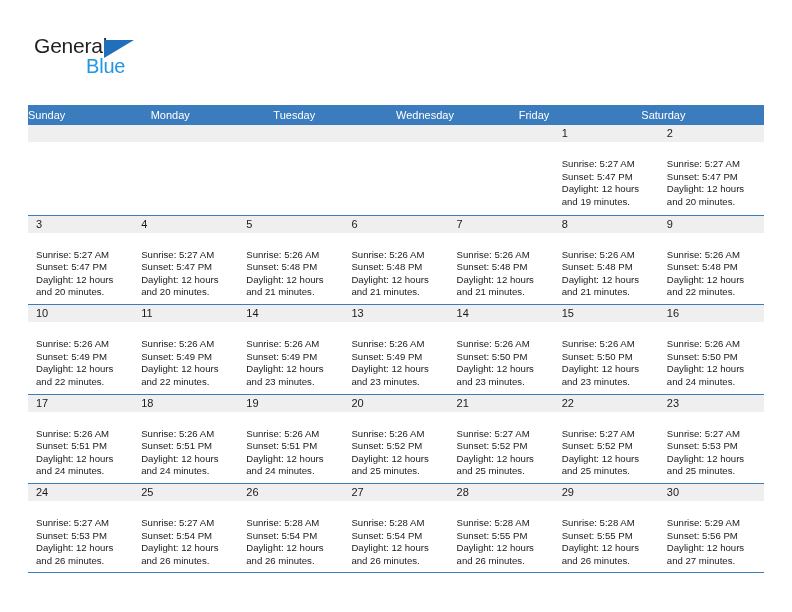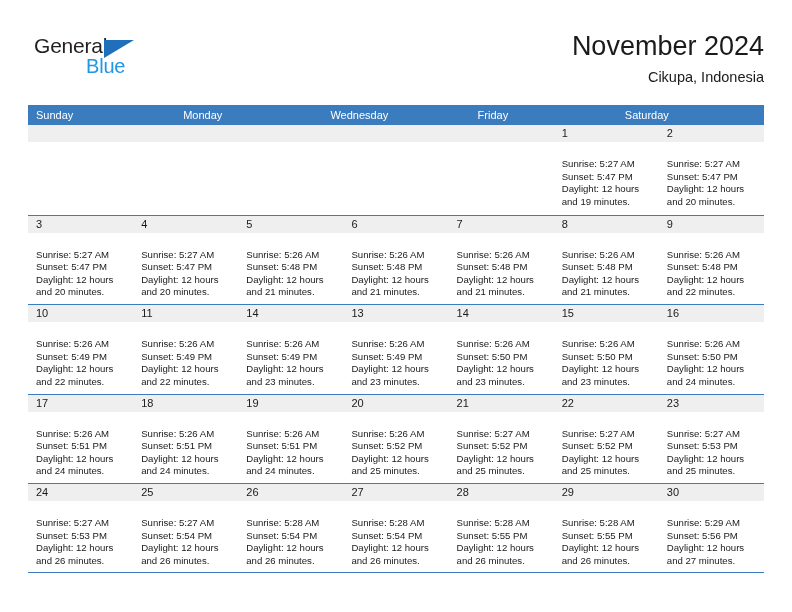--- a/index.html
+++ b/index.html
@@ -95,21 +95,20 @@
   .weekday-header {
     display: flex;
     background: #3a7cbe;
     height: 20px;
   }
   .weekday-cell {
     flex: 1 1 0;
     color: #ffffff;
     font-size: 11px;
     line-height: 20px;
-    padding-left: 8px;
     box-sizing: border-box;
     white-space: nowrap;
     overflow: hidden;
   }
 
   .week-row {
     display: flex;
     border-top: 1.5px solid #3a7cbe;
     height: 89.5px;
     box-sizing: border-box;
@@ -155,32 +154,29 @@
 <div class="page">
 
   <div class="top-bar">
 
     <div class="brand">
       <span class="brand-general">General</span>
       <span class="brand-triangle"></span>
       <span class="brand-blue">Blue</span>
     </div>
 
-    <div class="title-block">
-      <div class="cal-title">November 2024</div>
-      <div class="cal-subtitle">Cikupa, Indonesia</div>
-    </div>
 
   </div>
 
   <div class="calendar">
 
     <div class="weekday-header">
       <div class="weekday-cell">Sunday</div>
       <div class="weekday-cell">Monday</div>
+      <div class="weekday-cell">Tuesday</div>
       <div class="weekday-cell">Wednesday</div>
       <div class="weekday-cell">Friday</div>
       <div class="weekday-cell">Saturday</div>
     </div>
 
     <div id="weeks-container">
         <div class="week-row">
           <div class="day-cell empty">
             <div class="day-number"></div>
           </div>

